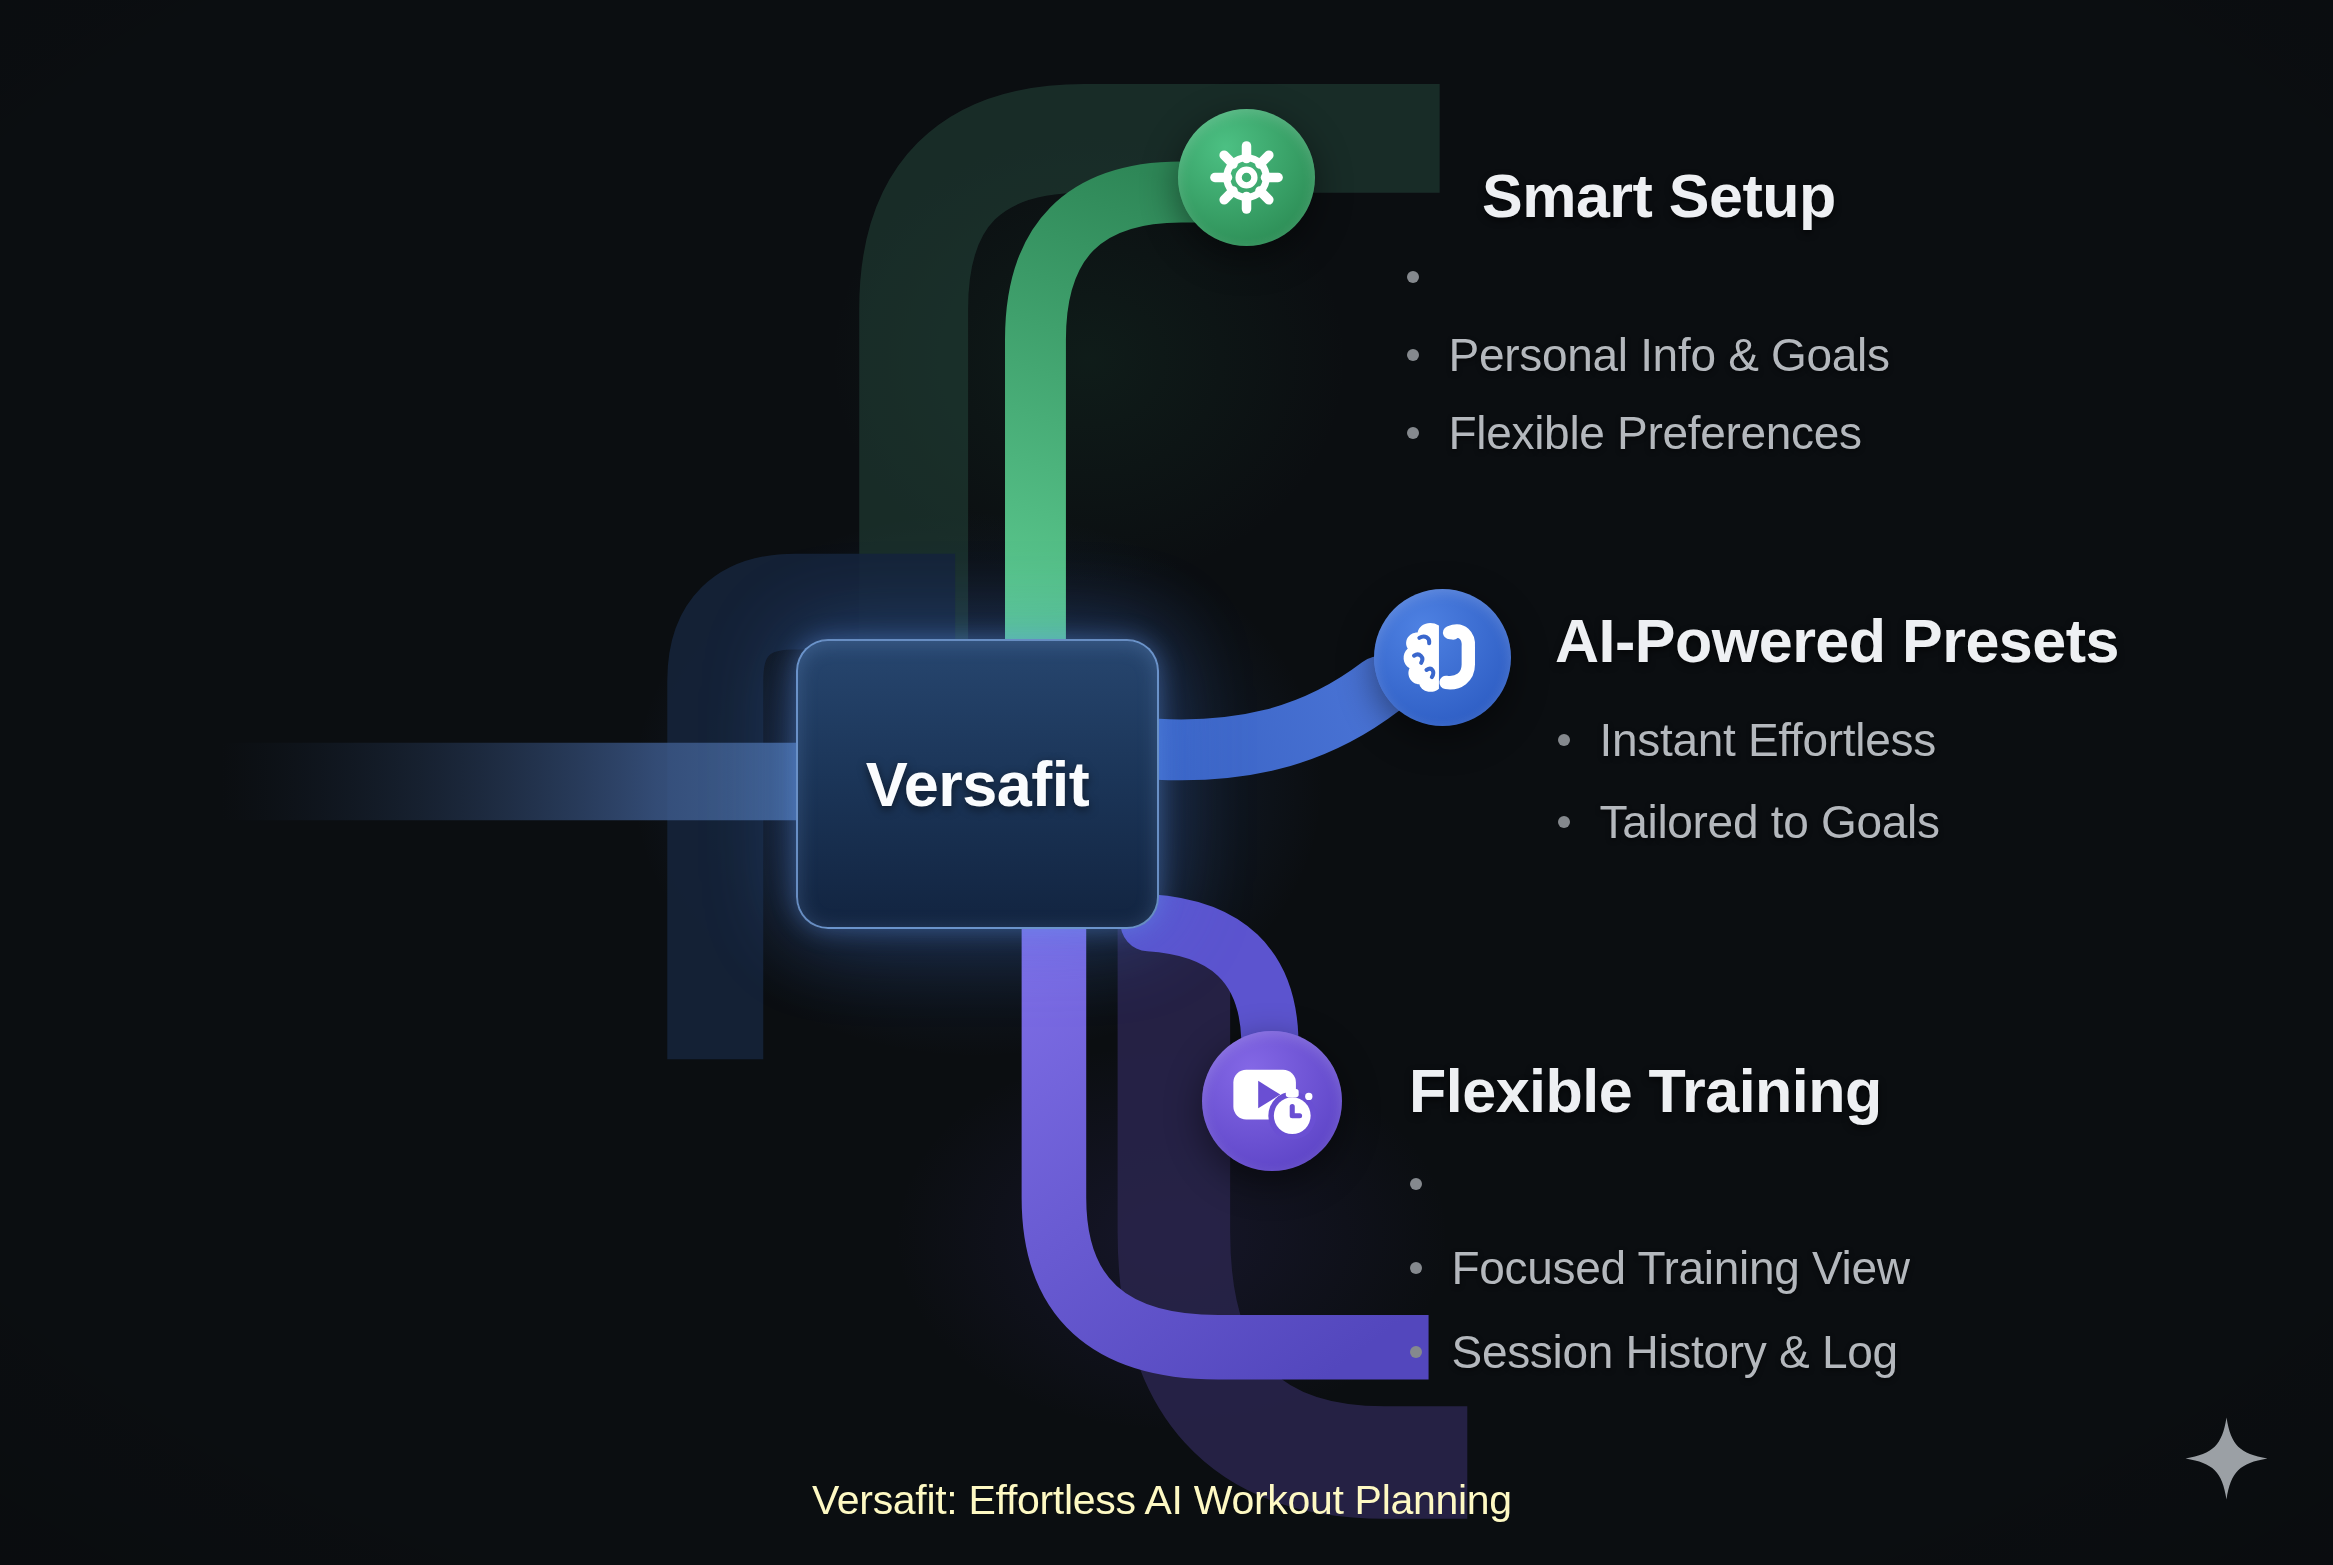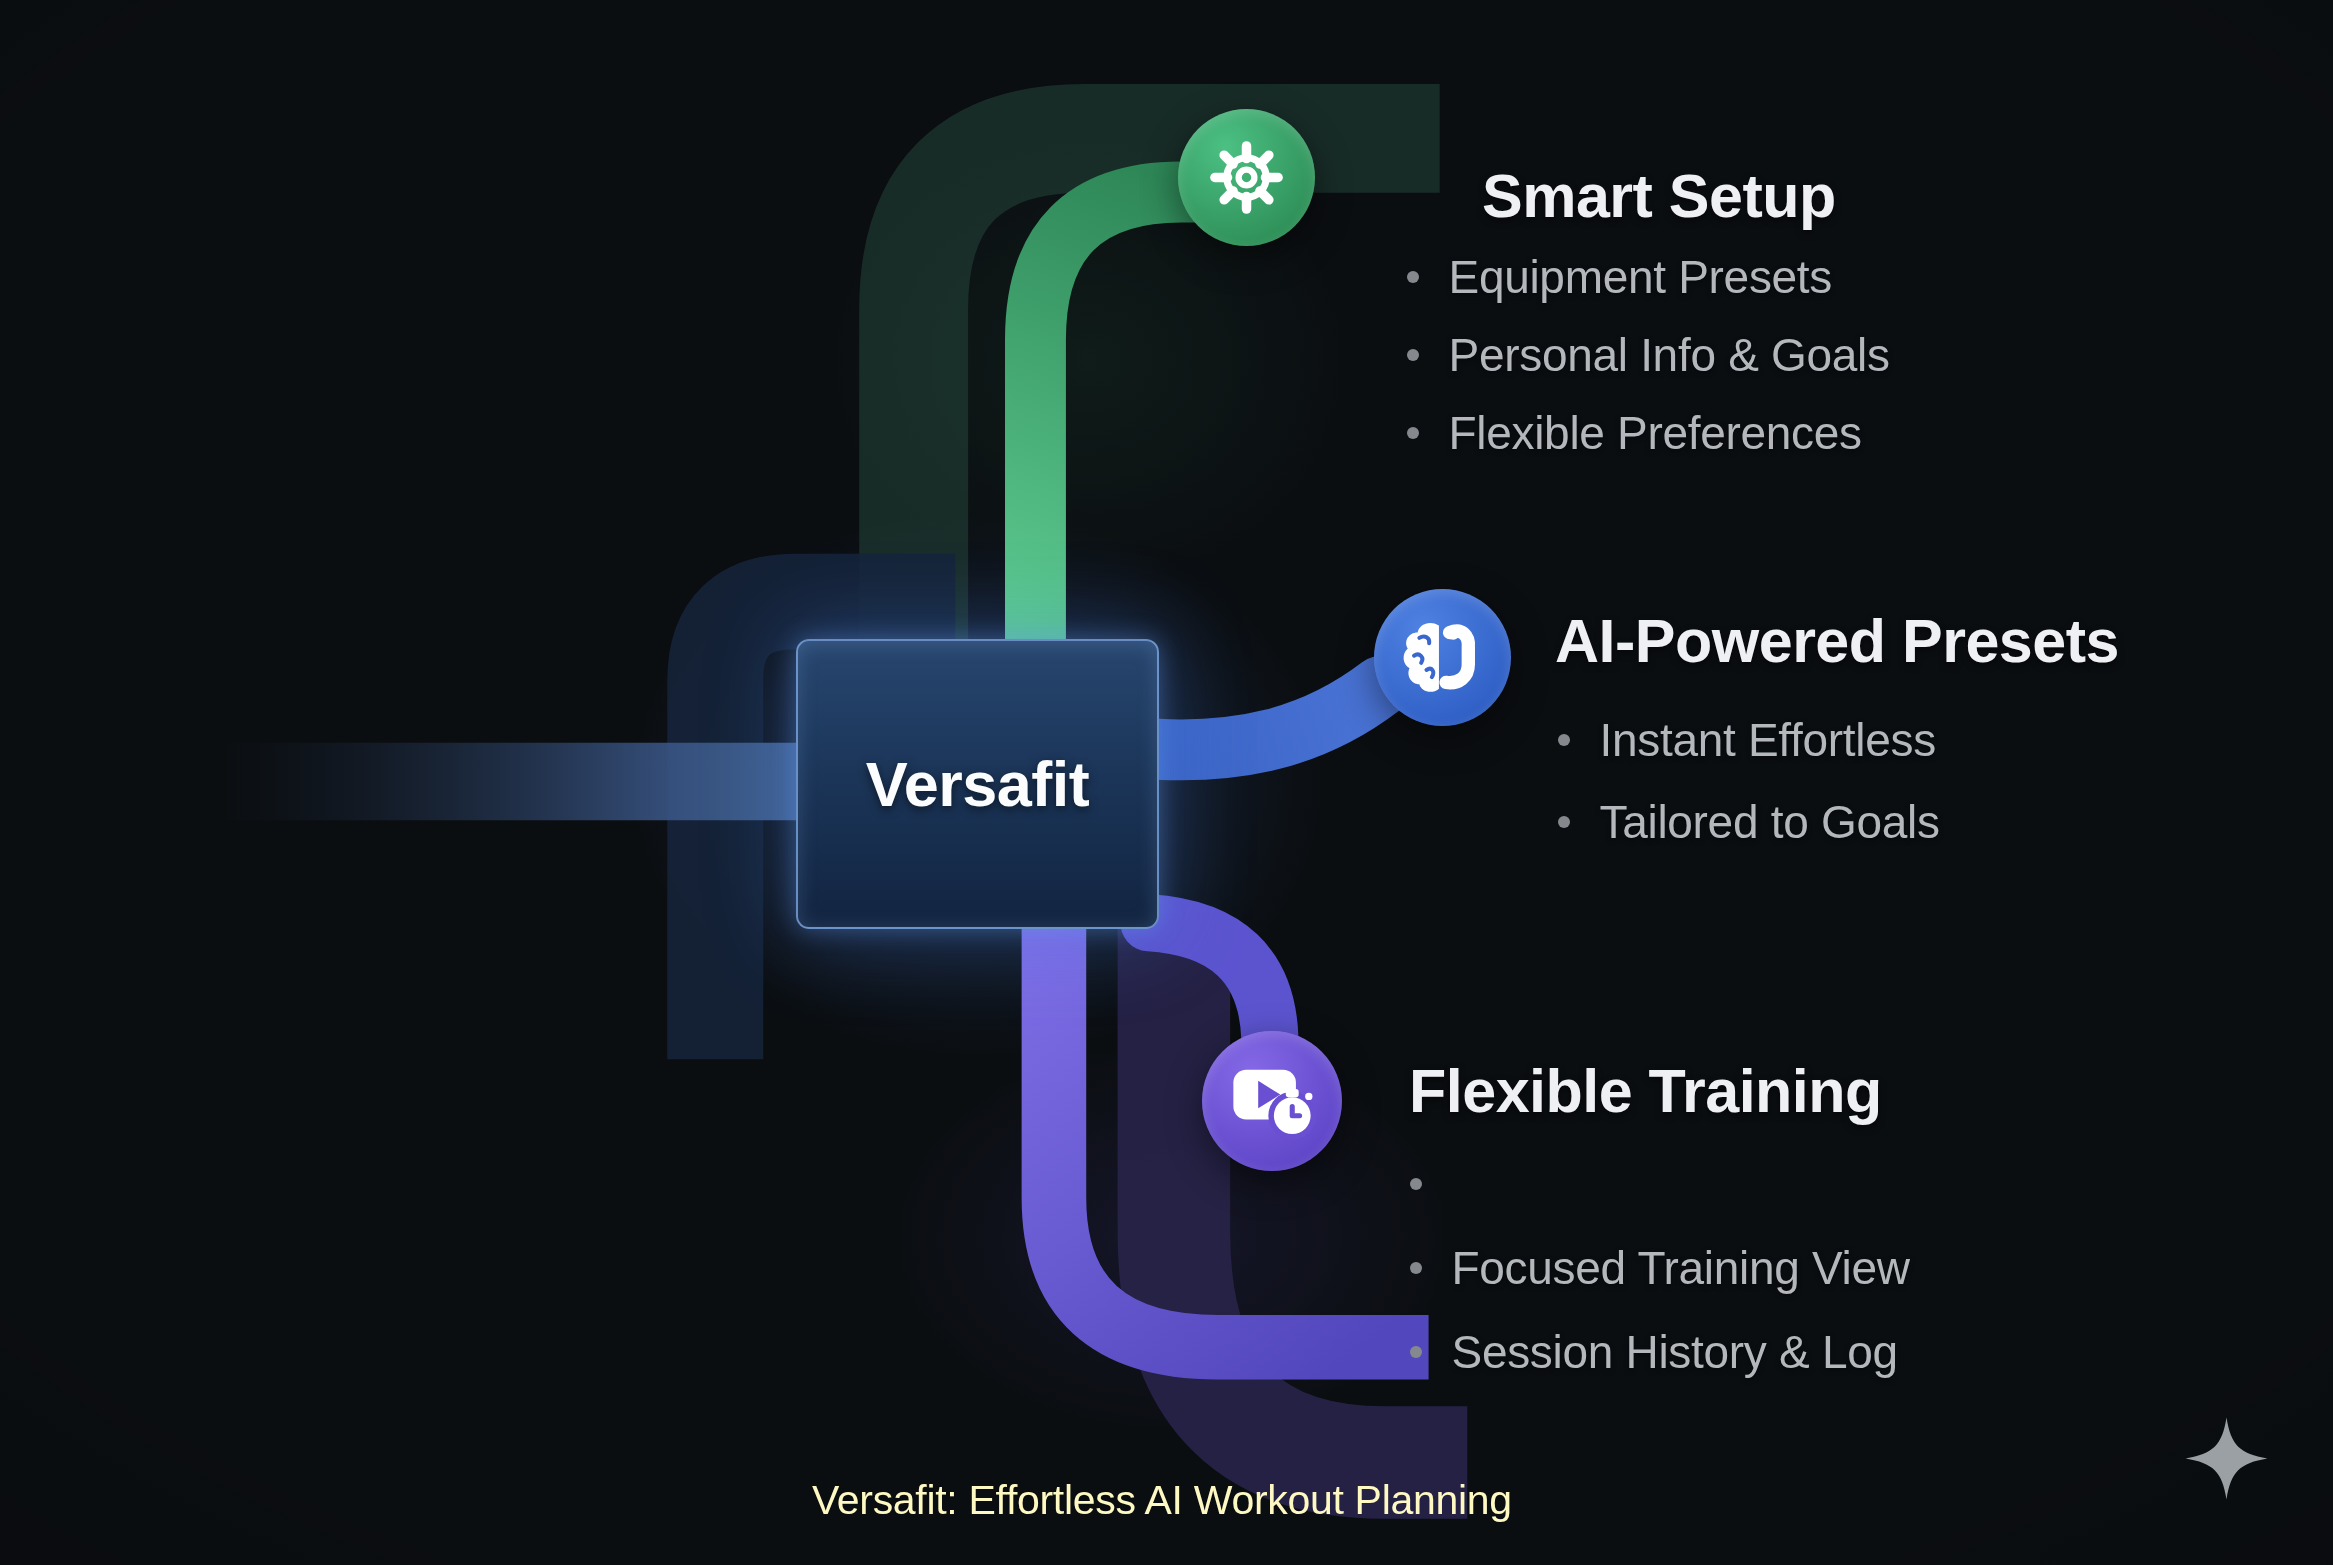--- a/index.html
+++ b/index.html
@@ -14,21 +14,21 @@
   .glow-green{left:720px;top:37px;width:738px;height:646px;
     background:radial-gradient(closest-side, rgba(45,130,85,0.12), rgba(45,130,85,0) 70%);}
   .glow-purple{left:775px;top:960px;width:794px;height:554px;
     background:radial-gradient(closest-side, rgba(95,75,205,0.13), rgba(95,75,205,0) 70%);}
   .pipes{position:absolute;left:0;top:0;}
   .vignette{position:absolute;left:0;top:0;width:100%;height:100%;pointer-events:none;
     background:radial-gradient(120% 115% at 50% 46%, rgba(0,0,0,0) 50%, rgba(0,0,0,0.38) 85%, rgba(0,0,0,0.6) 100%);}
 
   .center-node{
     position:absolute;left:796px;top:639px;width:359px;height:286px;
-    border-radius:13px;
+    border-radius:32px;
     background:linear-gradient(180deg,#27466f 0%, #1b3558 48%, #122440 100%);
     border:2.8px solid rgba(125,168,226,0.8);
     box-shadow:0 0 83px 11px rgba(70,125,230,0.30), 0 0 24px rgba(110,160,240,0.4),
                inset 0 2.8px 20px rgba(140,180,240,0.22);
     display:flex;align-items:center;justify-content:center;
   }
   .center-label{font-size:63px;font-weight:600;color:#fafcfe;letter-spacing:-0.5px;
     text-shadow:0 2.8px 9.2px rgba(0,0,0,0.55);}
 
   .node-circle{position:absolute;border-radius:50%;
@@ -150,21 +150,20 @@
       <rect x="15" y="-13" width="14" height="9" rx="3" fill="#ffffff"></rect>
       <circle cx="40" cy="-5" r="4" fill="#ffffff"></circle>
       <path d="M 22 6 L 22 16 L 30 16" stroke="#6a4fd3" stroke-width="5.5" fill="none" stroke-linecap="round" stroke-linejoin="round"></path>
     </svg>
   </div>
 
   <div class="branch-title title-smart">Smart Setup</div>
   <div class="bullets bullets-smart">
     <div class="bullet-row">
       <span class="dot"></span>
-      <span class="bullet-text">Equipment Presets</span>
     </div>
     <div class="bullet-row">
       <span class="dot"></span>
       <span class="bullet-text">Personal Info &amp; Goals</span>
     </div>
     <div class="bullet-row">
       <span class="dot"></span>
       <span class="bullet-text">Flexible Preferences</span>
     </div>
   </div>

